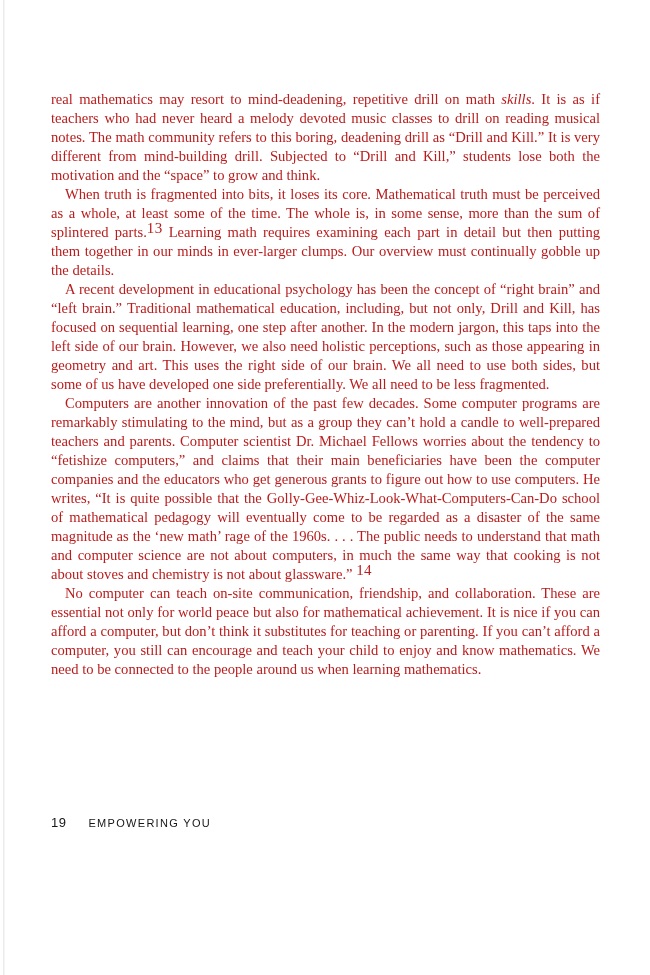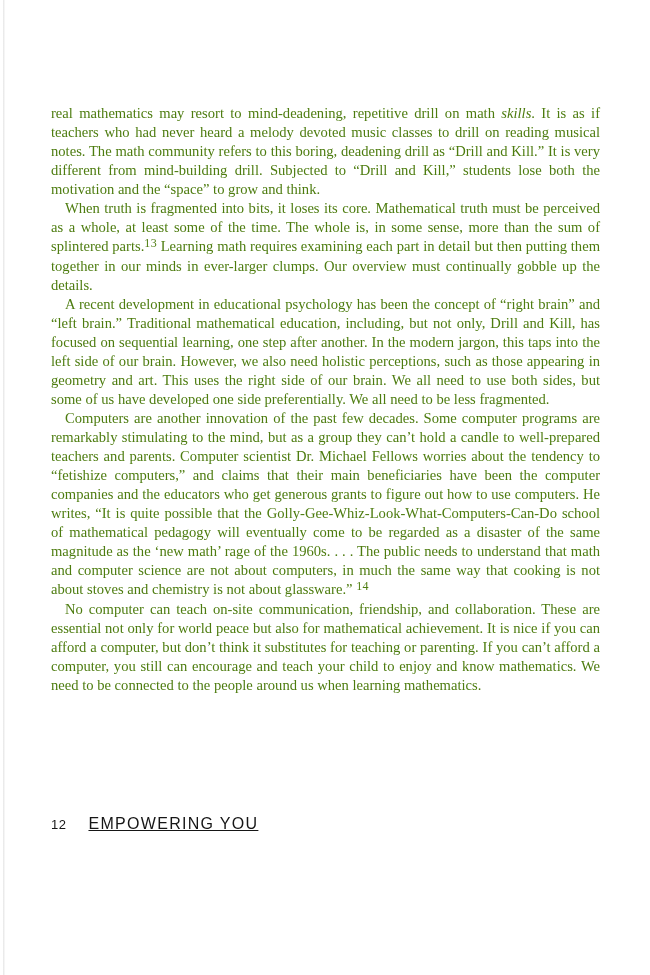--- a/index.html
+++ b/index.html
@@ -19,74 +19,73 @@
     position: absolute;
     left: 3px;
     top: 0;
     width: 2px;
     height: 100%;
     background: linear-gradient(to right, rgba(0,0,0,0.10), rgba(0,0,0,0.02));
   }
   .text-block {
     position: absolute;
     left: 51px;
-    top: 104px;
+    top: 90px;
     width: 549px;
-    color: #4d7c0f;
+    color: #b91c1c;
     font-size: 14.6px;
     line-height: 19px;
     text-align: justify;
   }
   .text-block p {
     margin: 0;
     padding: 0;
   }
   .text-block p.indent {
     text-indent: 14px;
   }
   .it {
     font-style: italic;
   }
   .sup {
-    font-size: 12px;
+    font-size: 15px;
     position: relative;
     top: -4.5px;
     letter-spacing: 0.3px;
   }
   .footer {
     position: absolute;
     left: 51px;
     top: 815px;
     display: flex;
     align-items: baseline;
     font-family: "Liberation Sans", sans-serif;
     color: #161616;
   }
   .pagenum {
     font-size: 13px;
     letter-spacing: 0.5px;
     margin-right: 22px;
   }
   .runhead {
-    font-size: 16px;
+    font-size: 11px;
     letter-spacing: 1.3px;
-    text-decoration: underline;
   }
 </style>
 </head>
 <body>
 
 <div class="page">
   <div class="scan-edge"></div>
 
   <main class="text-block">
       <p><span>real mathematics may resort to mind-deadening, repetitive drill on math </span><span class="it">skills</span><span>. It is as if teachers who had never heard a melody devoted music classes to drill on reading musical notes. The math community refers to this boring, deadening drill as “Drill and Kill.” It is very different from mind-building drill. Subjected to “Drill and Kill,” students lose both the motivation and the “space” to grow and think.</span></p>
       <p class="indent"><span>When truth is fragmented into bits, it loses its core. Mathematical truth must be perceived as a whole, at least some of the time. The whole is, in some sense, more than the sum of splintered parts.</span><span class="sup">13</span><span> Learning math requires examining each part in detail but then putting them together in our minds in ever-larger clumps. Our overview must continually gobble up the details.</span></p>
       <p class="indent"><span>A recent development in educational psychology has been the concept of “right brain” and “left brain.” Traditional mathematical education, including, but not only, Drill and Kill, has focused on sequential learning, one step after another. In the modern jargon, this taps into the left side of our brain. However, we also need holistic perceptions, such as those appearing in geometry and art. This uses the right side of our brain. We all need to use both sides, but some of us have developed one side preferentially. We all need to be less fragmented.</span></p>
       <p class="indent"><span>Computers are another innovation of the past few decades. Some computer programs are remarkably stimulating to the mind, but as a group they can’t hold a candle to well-prepared teachers and parents. Computer scientist Dr. Michael Fellows worries about the tendency to “fetishize computers,” and claims that their main beneficiaries have been the computer companies and the educators who get generous grants to figure out how to use computers. He writes, “It is quite possible that the Golly-Gee-Whiz-Look-What-Computers-Can-Do school of mathematical pedagogy will eventually come to be regarded as a disaster of the same magnitude as the ‘new math’ rage of the 1960s. . . . The public needs to understand that math and computer science are not about computers, in much the same way that cooking is not about stoves and chemistry is not about glassware.” </span><span class="sup">14</span></p>
       <p class="indent"><span>No computer can teach on-site communication, friendship, and collaboration. These are essential not only for world peace but also for mathematical achievement. It is nice if you can afford a computer, but don’t think it substitutes for teaching or parenting. If you can’t afford a computer, you still can encourage and teach your child to enjoy and know mathematics. We need to be connected to the people around us when learning mathematics.</span></p>
     </main>
 
   <footer class="footer">
-    <span class="pagenum">12</span>
+    <span class="pagenum">19</span>
     <span class="runhead">EMPOWERING YOU</span>
   </footer>
 </div>
 
 </body></html>

